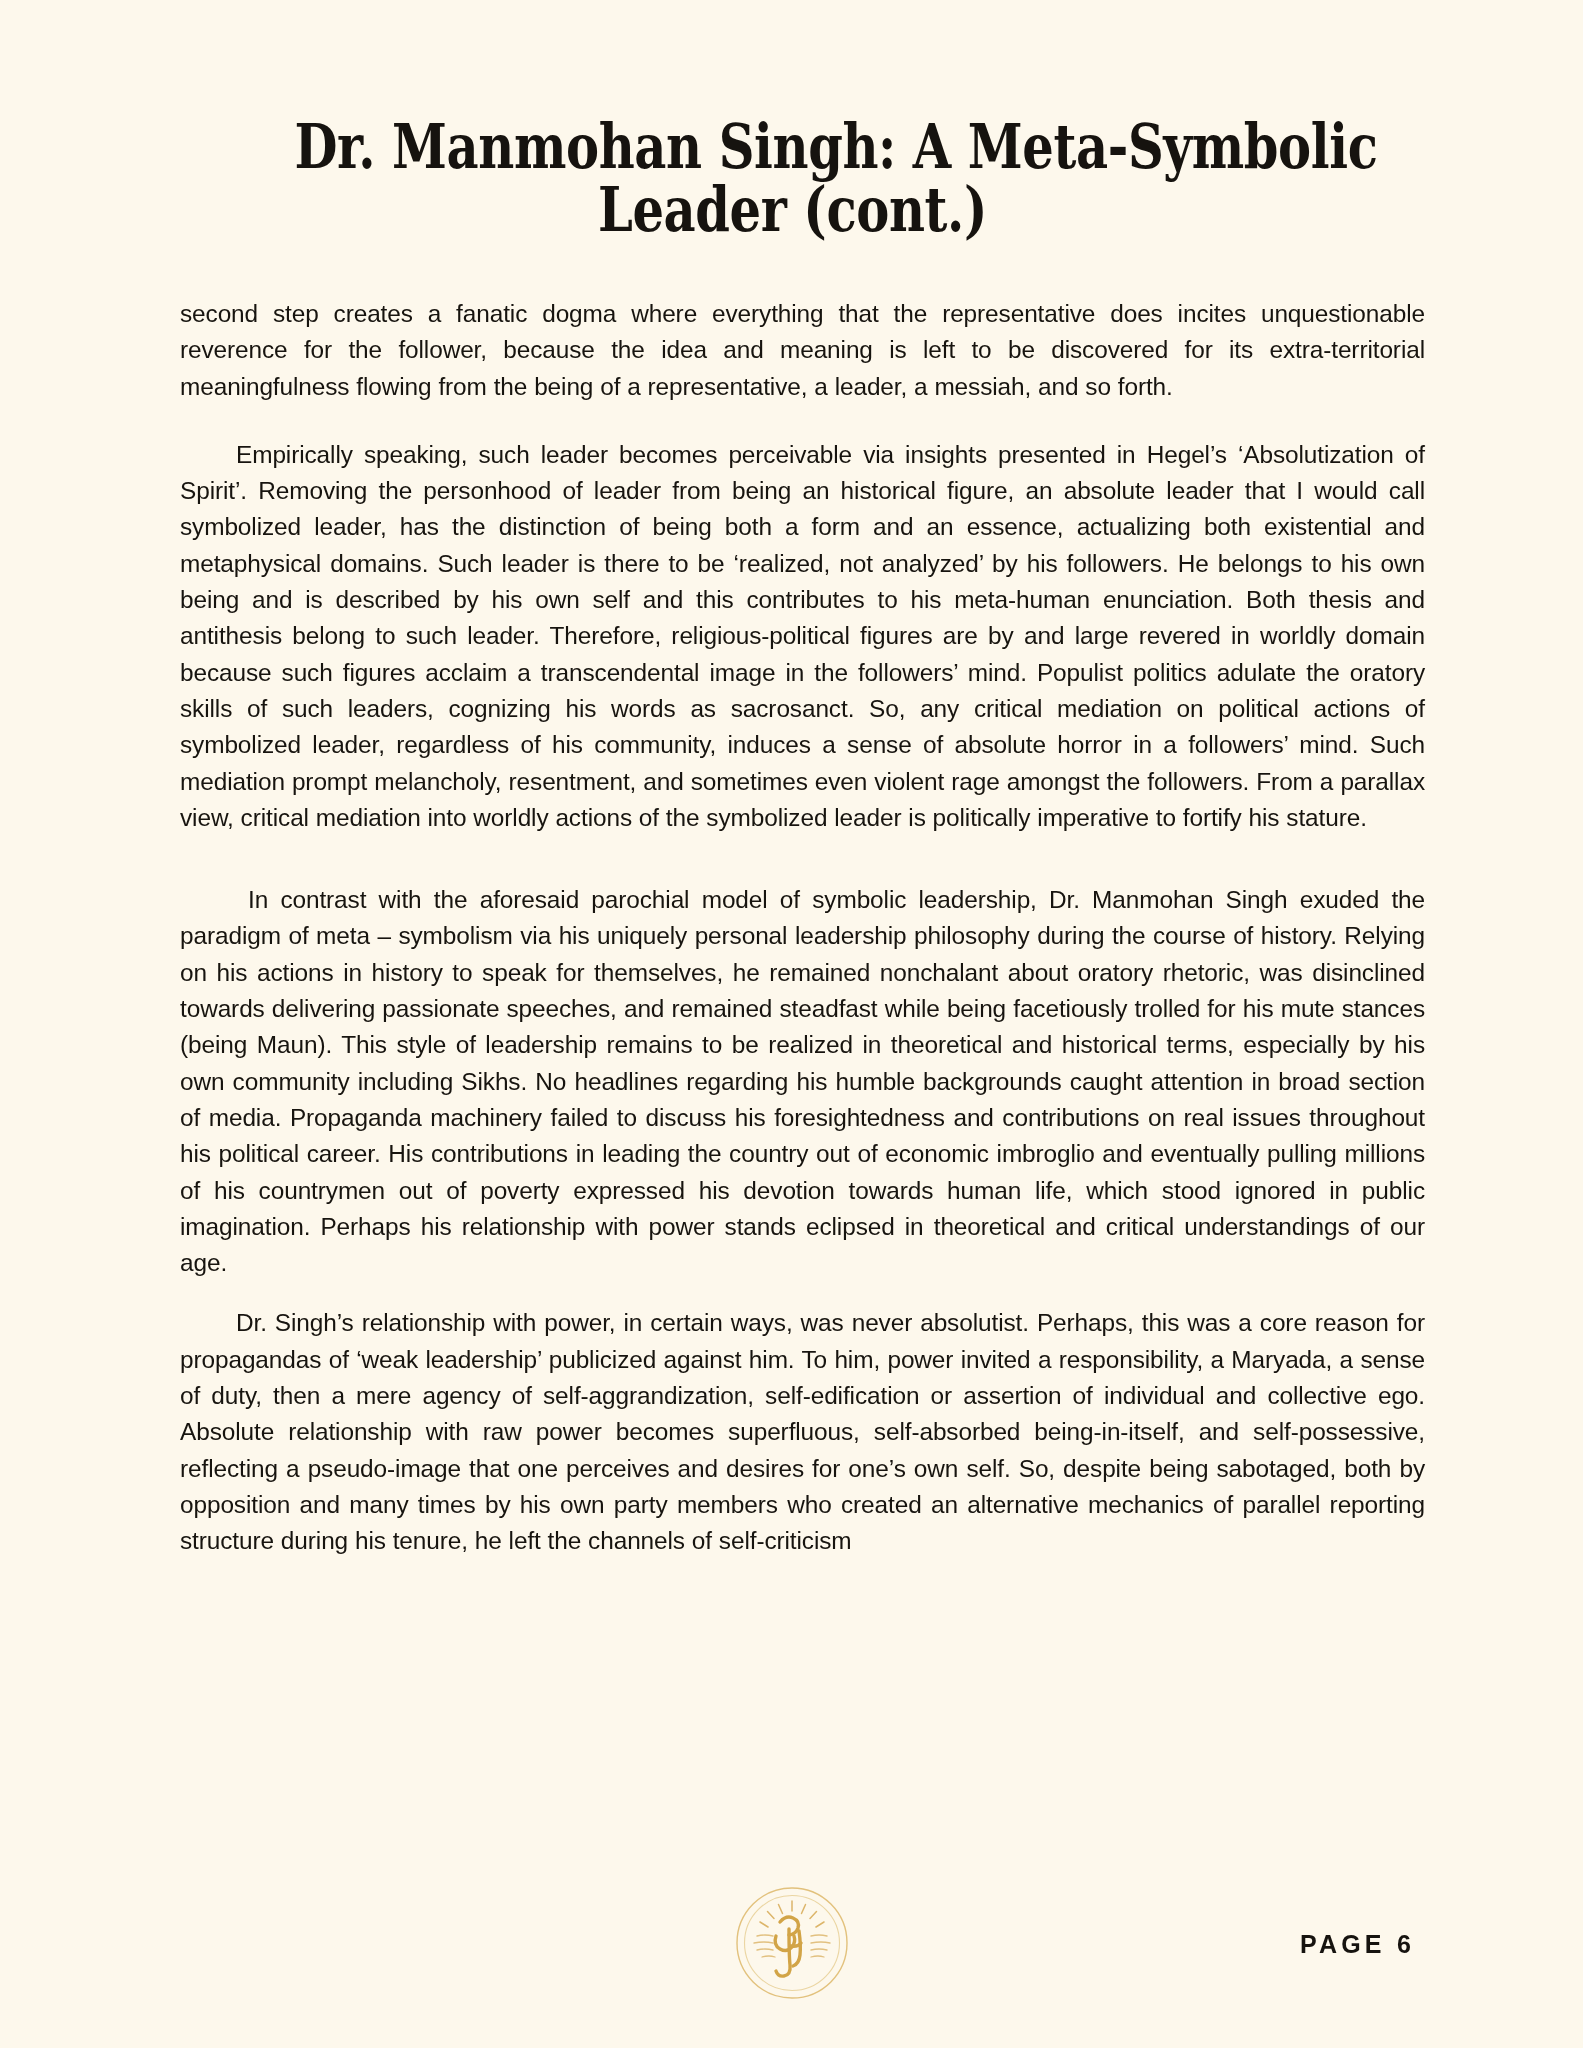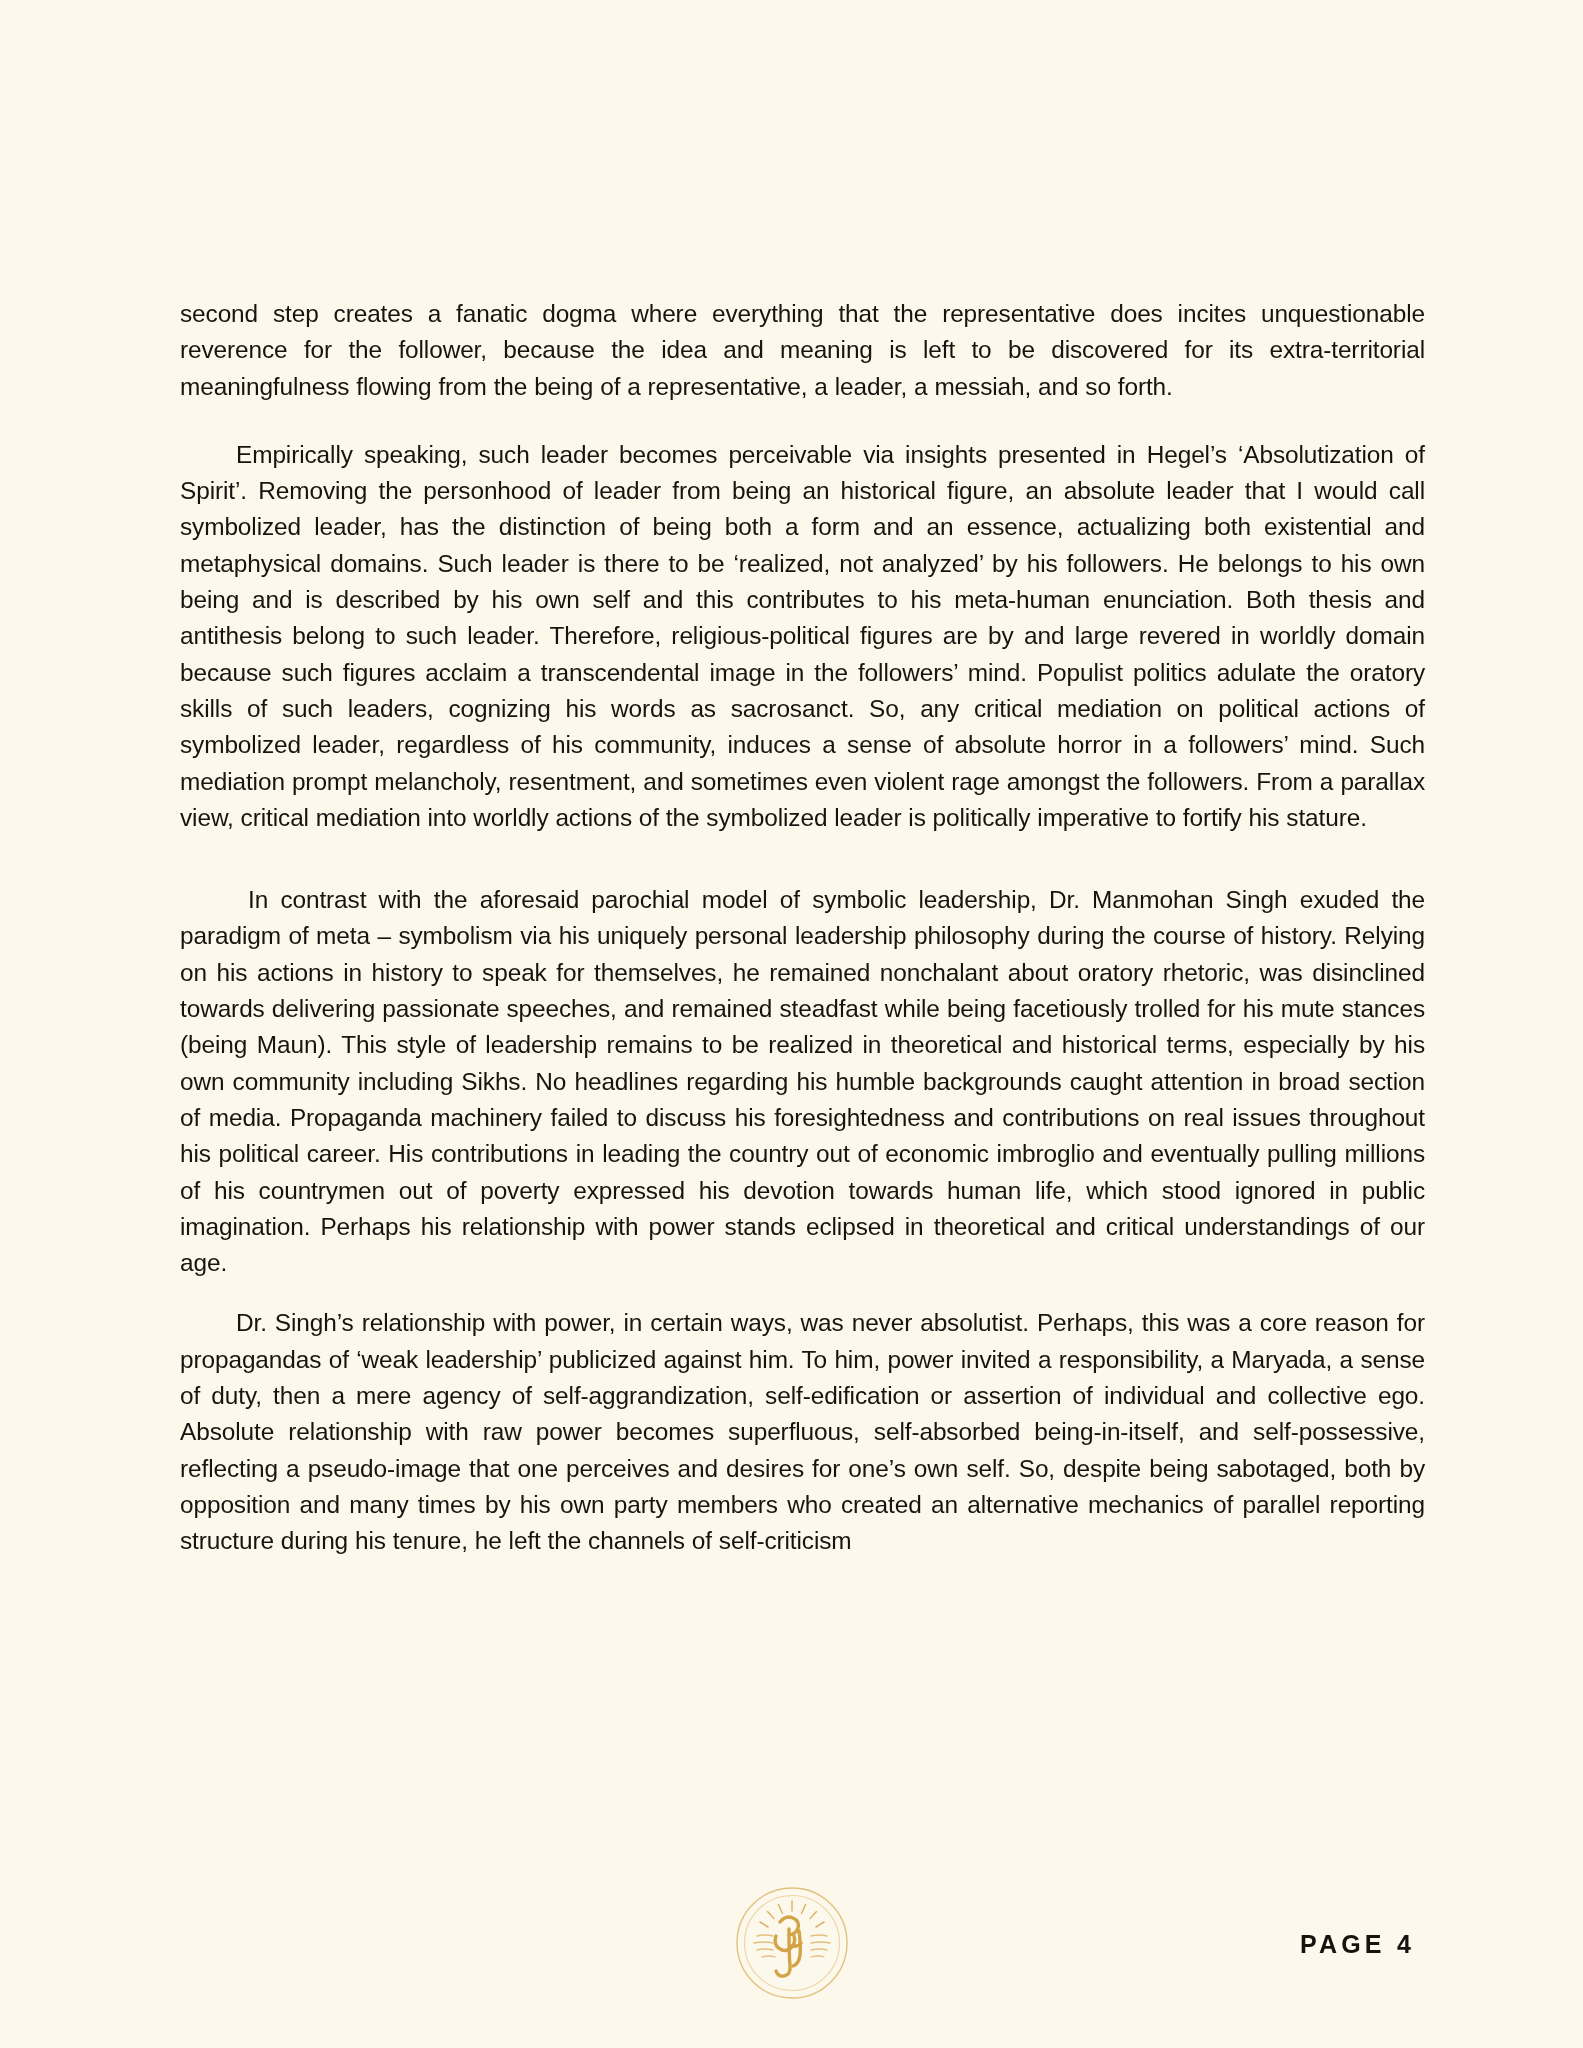--- a/index.html
+++ b/index.html
@@ -107,20 +107,24 @@
     font-weight: 700;
     letter-spacing: 4.2px;
     color: #16130f;
   }
 </style>
 </head>
 <body>
 
 <div class="page">
 
+  <div class="title-block">
+    <div class="title-line l1">Dr. Manmohan Singh: A Meta-Symbolic</div>
+    <div class="title-line l2">Leader (cont.)</div>
+  </div>
 
   <div class="body-copy">
 
     <p class="para p1"><span>second step creates a fanatic dogma where everything that the representative does incites unquestionable reverence for the follower, because the idea and meaning is left to be discovered for its extra-territorial meaningfulness flowing from the being of a representative, a leader, a messiah, and so forth.</span></p>
 
     <p class="para p2"><span class="indent"></span><span>Empirically speaking, such leader becomes perceivable via insights presented in Hegel’s ‘Absolutization of Spirit’. Removing the personhood of leader from being an historical figure, an absolute leader that I would call symbolized leader, has the distinction of being both a form and an essence, actualizing both existential and metaphysical domains. Such leader is there to be ‘realized, not analyzed’ by his followers. He belongs to his own being and is described by his own self and this contributes to his meta-human enunciation. Both thesis and antithesis belong to such leader. Therefore, religious-political figures are by and large revered in worldly domain because such figures acclaim a transcendental image in the followers’ mind. Populist politics adulate the oratory skills of such leaders, cognizing his words as sacrosanct. So, any critical mediation on political actions of symbolized leader, regardless of his community, induces a sense of absolute horror in a followers’ mind. Such mediation prompt melancholy, resentment, and sometimes even violent rage amongst the followers. From a parallax view, critical mediation into worldly actions of the symbolized leader is politically imperative to fortify his stature.</span></p>
 
     <p class="para p3"><span class="indent"></span><span>In contrast with the aforesaid parochial model of symbolic leadership, Dr. Manmohan Singh exuded the paradigm of meta – symbolism via his uniquely personal leadership philosophy during the course of history. Relying on his actions in history to speak for themselves, he remained nonchalant about oratory rhetoric, was disinclined towards delivering passionate speeches, and remained steadfast while being facetiously trolled for his mute stances (being Maun). This style of leadership remains to be realized in theoretical and historical terms, especially by his own community including Sikhs. No headlines regarding his humble backgrounds caught attention in broad section of media. Propaganda machinery failed to discuss his foresightedness and contributions on real issues throughout his political career. His contributions in leading the country out of economic imbroglio and eventually pulling millions of his countrymen out of poverty expressed his devotion towards human life, which stood ignored in public imagination. Perhaps his relationship with power stands eclipsed in theoretical and critical understandings of our age.</span></p>
 
     <p class="para p4"><span class="indent"></span><span>Dr. Singh’s relationship with power, in certain ways, was never absolutist. Perhaps, this was a core reason for propagandas of ‘weak leadership’ publicized against him. To him, power invited a responsibility, a Maryada, a sense of duty, then a mere agency of self-aggrandization, self-edification or assertion of individual and collective ego. Absolute relationship with raw power becomes superfluous, self-absorbed being-in-itself, and self-possessive, reflecting a pseudo-image that one perceives and desires for one’s own self. So, despite being sabotaged, both by opposition and many times by his own party members who created an alternative mechanics of parallel reporting structure during his tenure, he left the channels of self-criticism</span></p>
@@ -163,17 +167,17 @@
         <g fill="none" stroke="#d2a447" stroke-width="3.4" stroke-linecap="round" stroke-linejoin="round">
           <path d="M47 38 q6 -7 13 -4 q7 3 5 10 q-2 6 -9 7"></path>
           <path d="M43 52 q-3 9 4 13 q7 4 12 -2 q4 -5 2 -11"></path>
           <path d="M56 45 q0 26 1 36 q1 10 -6 11 q-6 1 -8 -5"></path>
           <path d="M66 47 q2 14 1 24 q-1 9 -7 11"></path>
           <path d="M58 62 q7 1 10 -3"></path>
         </g>
       </svg>
     </div>
 
-    <div class="page-number">PAGE 4</div>
+    <div class="page-number">PAGE 6</div>
 
   </div>
 
 </div>
 
 </body></html>

